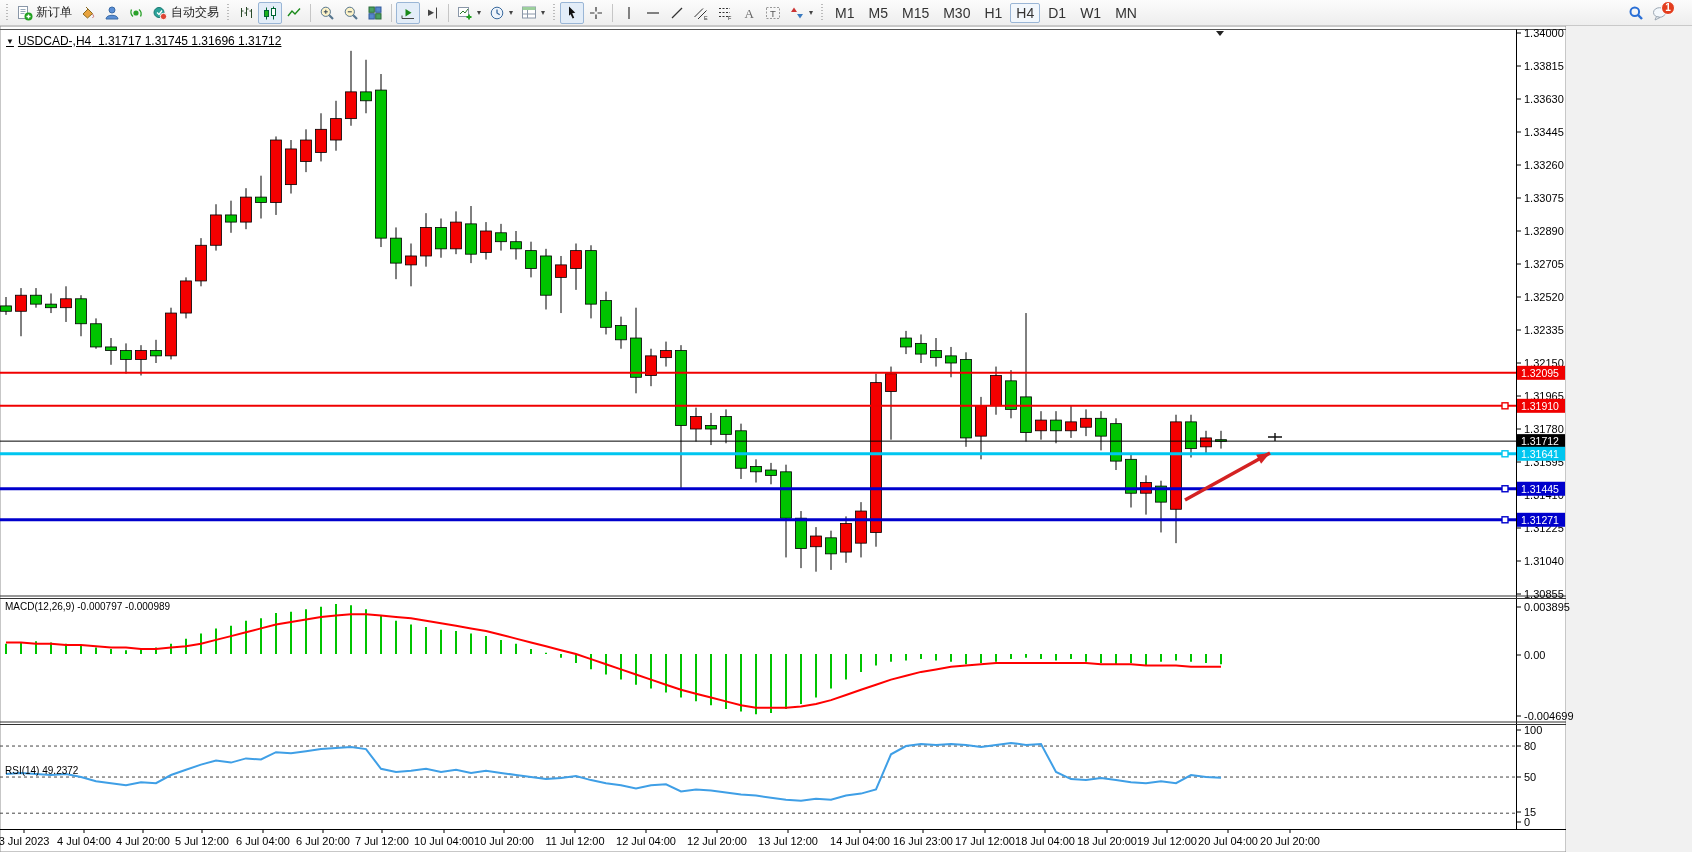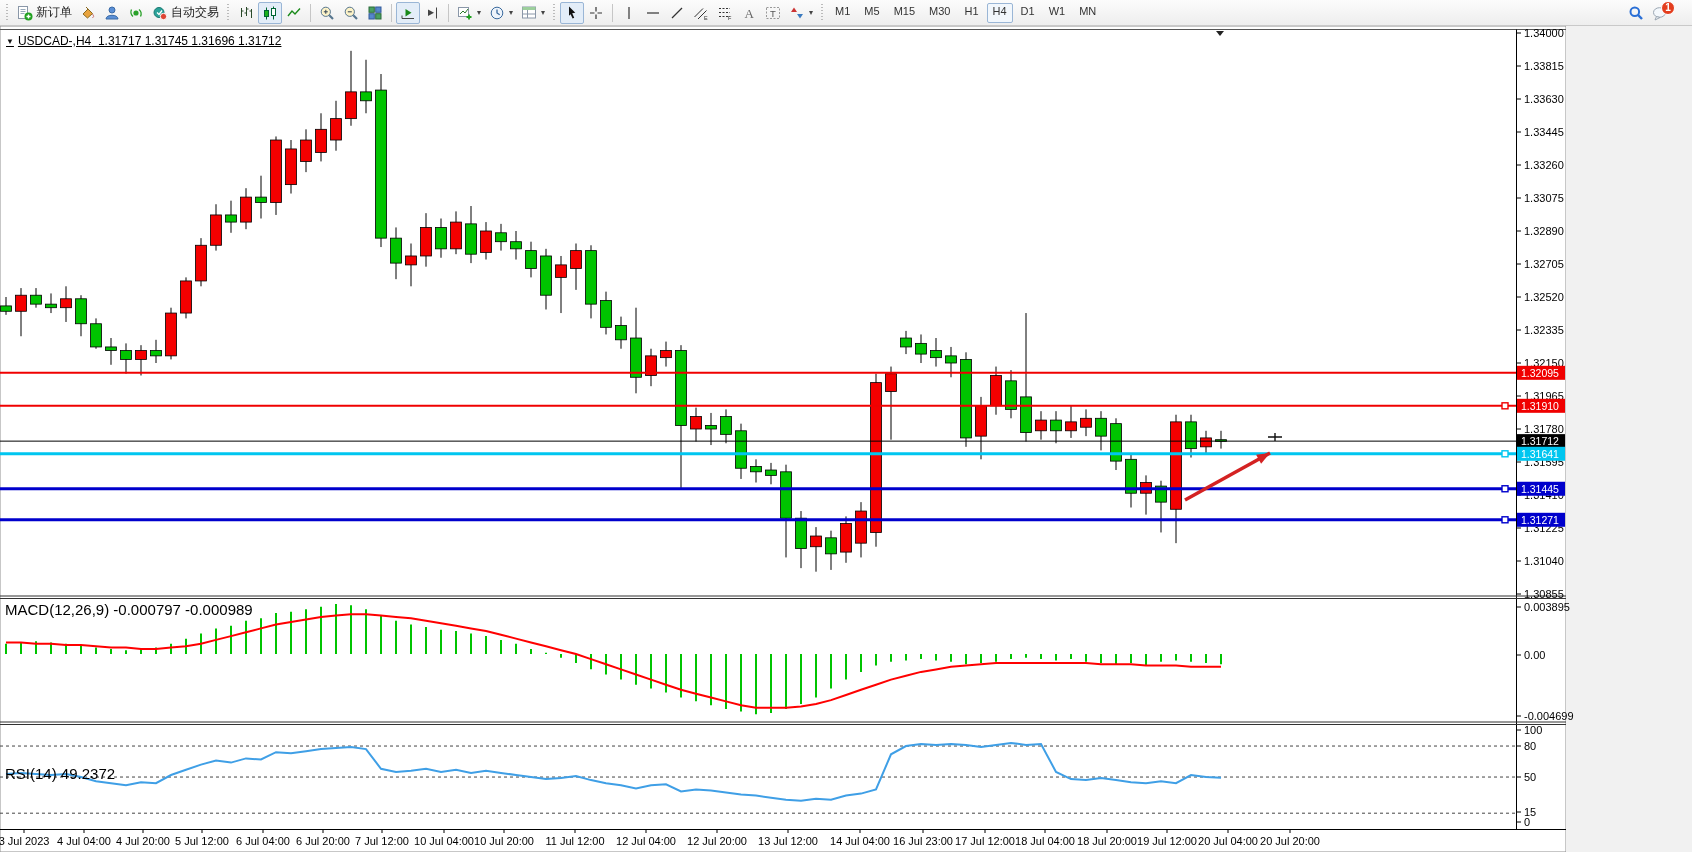--- a/index.html
+++ b/index.html
@@ -13,32 +13,32 @@
     display:flex; align-items:center; padding:0 2px; z-index:10; }
   .tb-grip { width:5px; height:18px; margin:0 3px;
     background:repeating-linear-gradient(#bbb 0 1px, transparent 1px 3px); background-size:2px 100%; background-repeat:repeat-y; background-position:1px 0; }
   .tb-sep { width:1px; height:18px; background:#c6c6c6; margin:0 4px; }
   .tb-btn { display:inline-flex; align-items:center; gap:3px; height:22px; padding:1px 3px;
     border:1px solid transparent; border-radius:2px; font-size:12px; color:#222; cursor:default; }
   .tb-btn.active { border:1px solid #9ab6d6; background:#e3edf8; }
   .tb-btn .lbl { white-space:nowrap; }
   .tb-btn .dd { font-size:8px; color:#444; margin-left:1px; }
   .tb-btn svg { display:block; }
-  .tf-btn { height:20px; padding:1px 5px; font-size:11px; color:#333;
+  .tf-btn { height:20px; padding:1px 5px; font-size:14px; color:#333;
     border:1px solid transparent; border-radius:2px; margin:0 1px; }
   .tf-btn.active { border:1px solid #9ab6d6; background:#f2f7fc; }
   .tb-spacer { flex:1; }
   #notif-wrap { position:relative; margin-right:18px; }
   #notif-badge { position:absolute; top:-4px; right:-7px; min-width:14px; height:14px;
     background:#e33d1e; color:#fff; border-radius:8px; font-size:10px; font-weight:bold;
     display:flex; align-items:center; justify-content:center; padding:0 3px; border:1px solid #fff; }
 
   
   #chart-svg { position:absolute; left:0; top:0; }
-  .overlay-label { position:absolute; font-size:15px; color:#000; z-index:5; white-space:nowrap; }
+  .overlay-label { position:absolute; font-size:10px; color:#000; z-index:5; white-space:nowrap; }
   #chart-title { left:6px; top:34px; font-size:12px;text-decoration:underline; }
   #chart-title .caret { font-size:8px; vertical-align:1px; margin-right:4px; color:#111; }
   #macd-label { left:5px; top:601px; }
   #rsi-label { left:5px; top:727px;margin-top:38px; }
 </style>
 </head>
 <body>
 <div id="app">
 
   <div id="toolbar">

